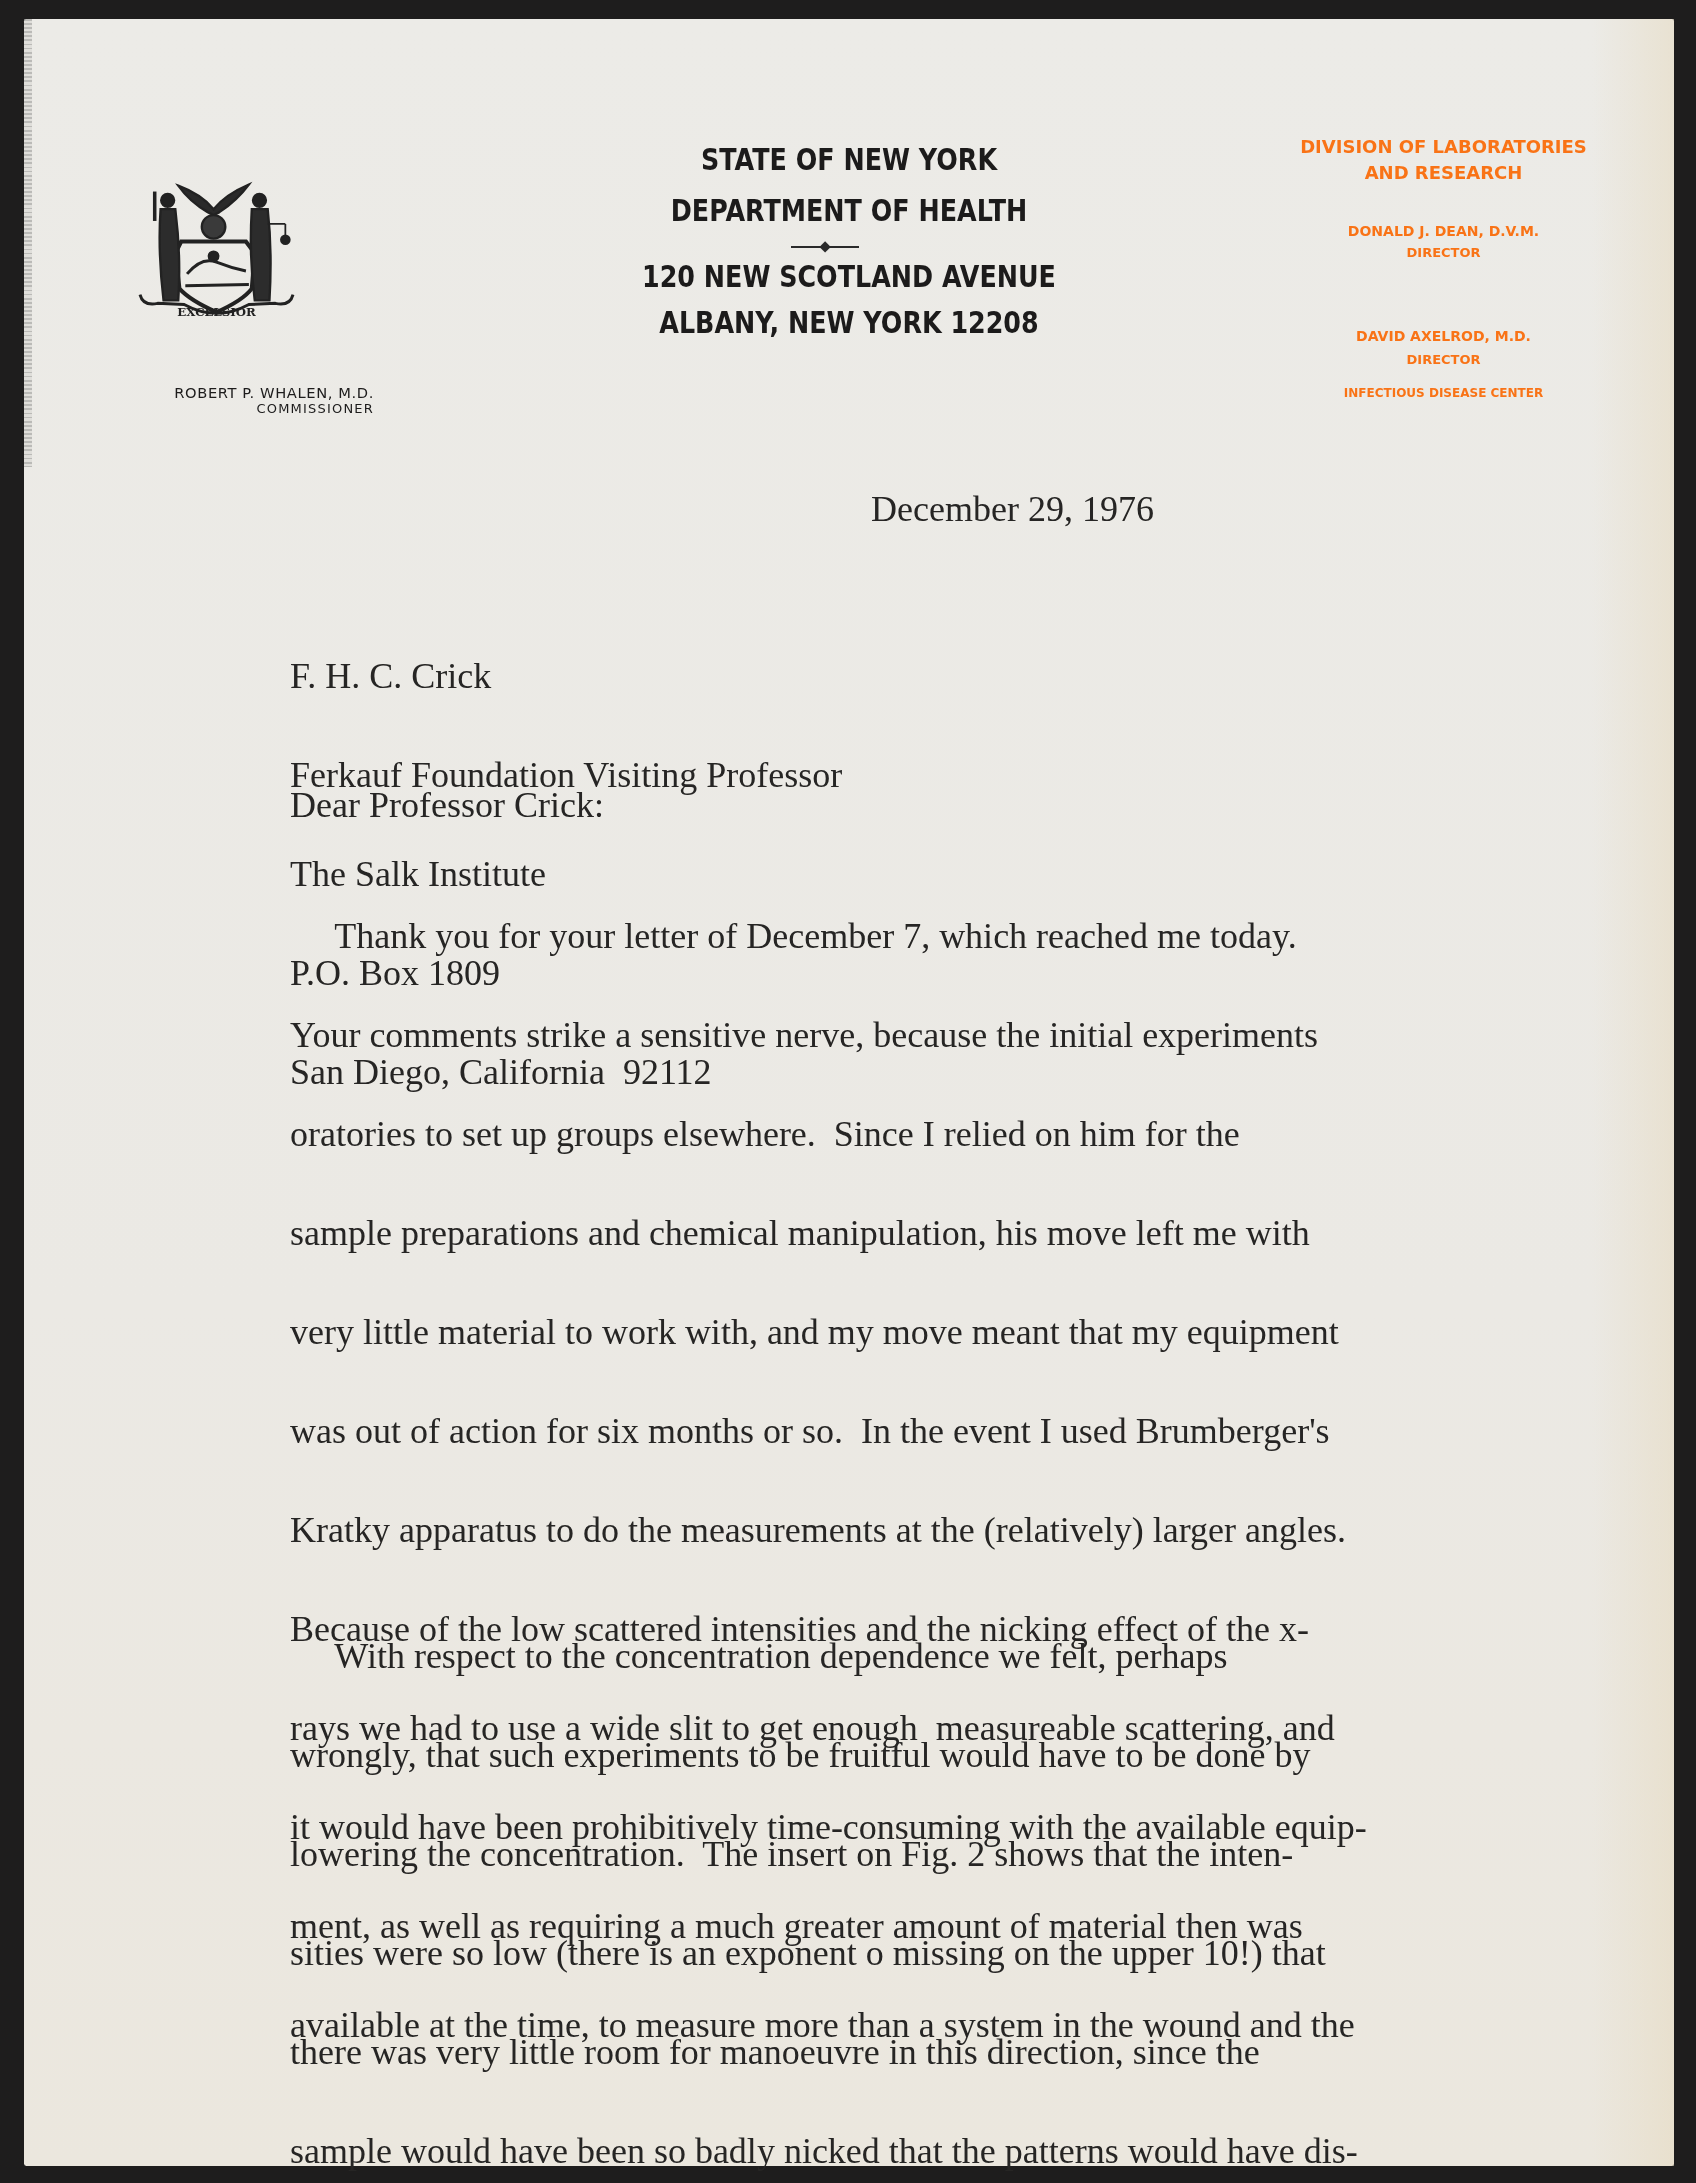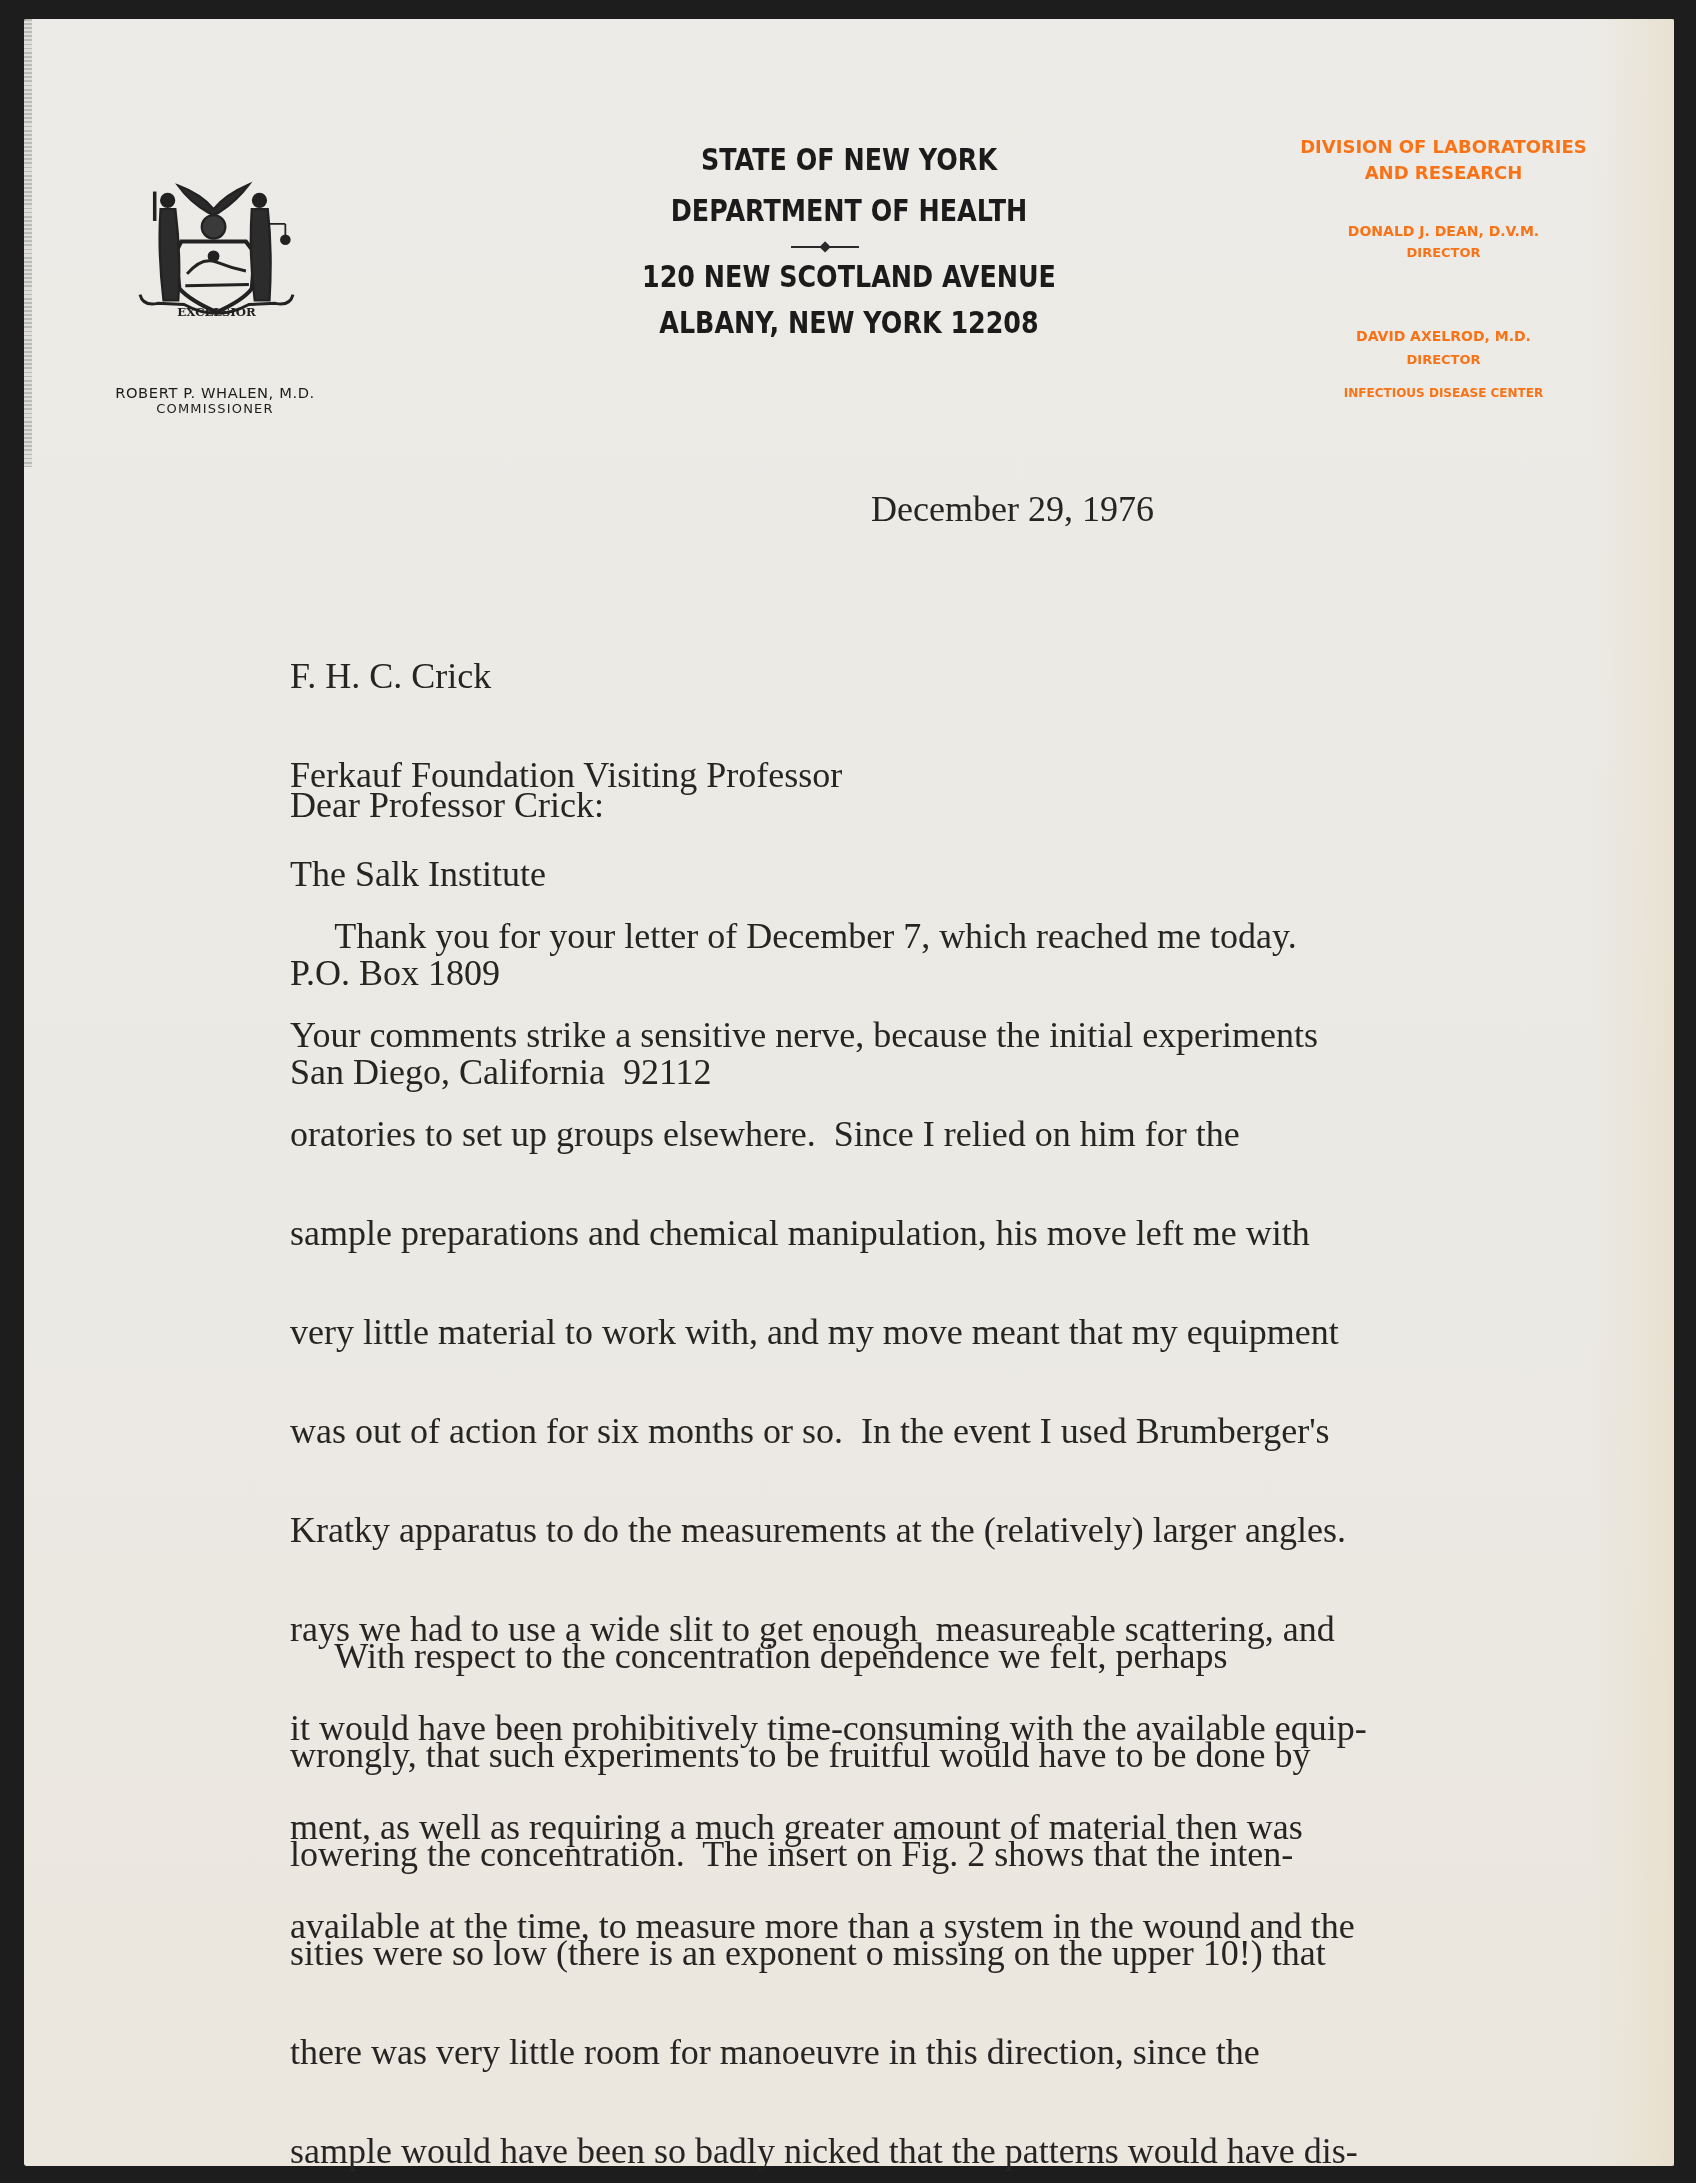--- a/index.html
+++ b/index.html
@@ -33,21 +33,21 @@
   }
   .hdr-rule::before {
     content: ""; position: absolute; left: 29.5px; top: -3.5px; width: 8.2px; height: 8.2px;
     background: #2a2a2a; transform: rotate(45deg);
   }
   .hdr-right {
     position: absolute; left: 1249px; width: 389px; text-align: center;
     font-family: "DejaVu Sans", sans-serif; font-weight: bold; color: #f97316;
   }
   .hdr-left {
-    position: absolute; left: 56px; width: 318px; text-align: center;
+    position: absolute; left: 56px; width: 318px; text-align: right;
     font-family: "DejaVu Sans", sans-serif; color: #1d1c1c;
   }
   .typed {
     position: absolute; left: 290px;
     font-family: Liberation Serif, serif;
     font-size: 36px; line-height: 33px; color: #262524;
     white-space: pre; letter-spacing: 0px;
   }
   .typed .line { display: block; height: 33px; }
   .seal { position: absolute; left: 131px; top: 168px; width: 171px; height: 153px; }
@@ -115,20 +115,21 @@
 <div class="typed" style="top:789px;">Dear Professor Crick:</div>
 
 <div class="typed" style="top:854px;">
   <span class="line">     Thank you for your letter of December 7, which reached me today.</span>
   <span class="line">Your comments strike a sensitive nerve, because the initial experiments</span>
   <span class="line">oratories to set up groups elsewhere.  Since I relied on him for the</span>
   <span class="line">sample preparations and chemical manipulation, his move left me with</span>
   <span class="line">very little material to work with, and my move meant that my equipment</span>
   <span class="line">was out of action for six months or so.  In the event I used Brumberger's</span>
   <span class="line">Kratky apparatus to do the measurements at the (relatively) larger angles.</span>
+  <span class="line">Because of the low scattered intensities and the nicking effect of the x-</span>
   <span class="line">rays we had to use a wide slit to get enough  measureable scattering, and</span>
   <span class="line">it would have been prohibitively time-consuming with the available equip-</span>
   <span class="line">ment, as well as requiring a much greater amount of material then was</span>
   <span class="line">available at the time, to measure more than a system in the wound and the</span>
   
   
   
   
   
   

